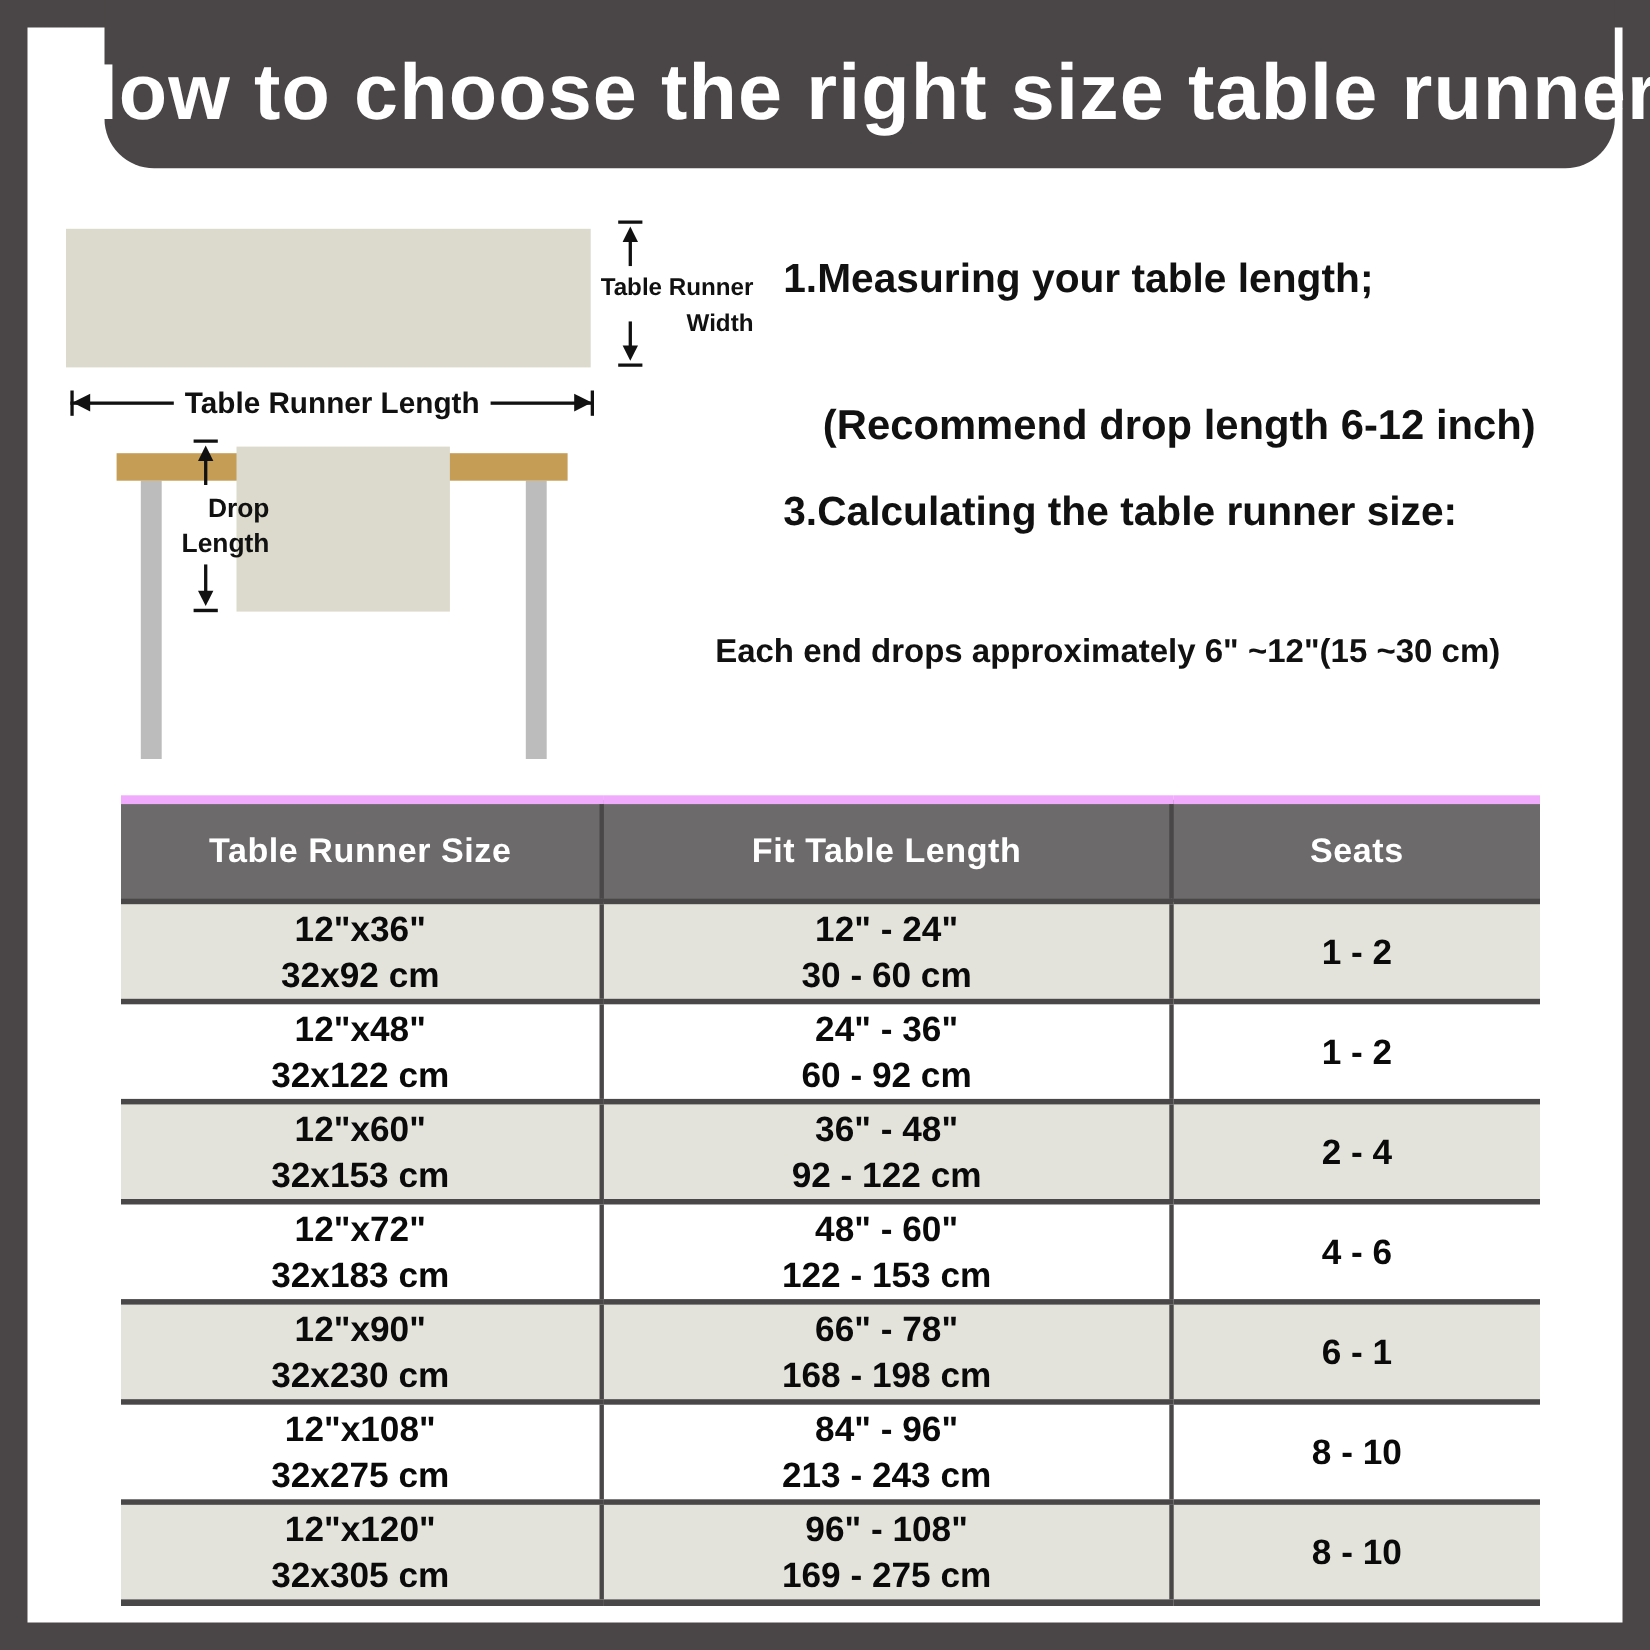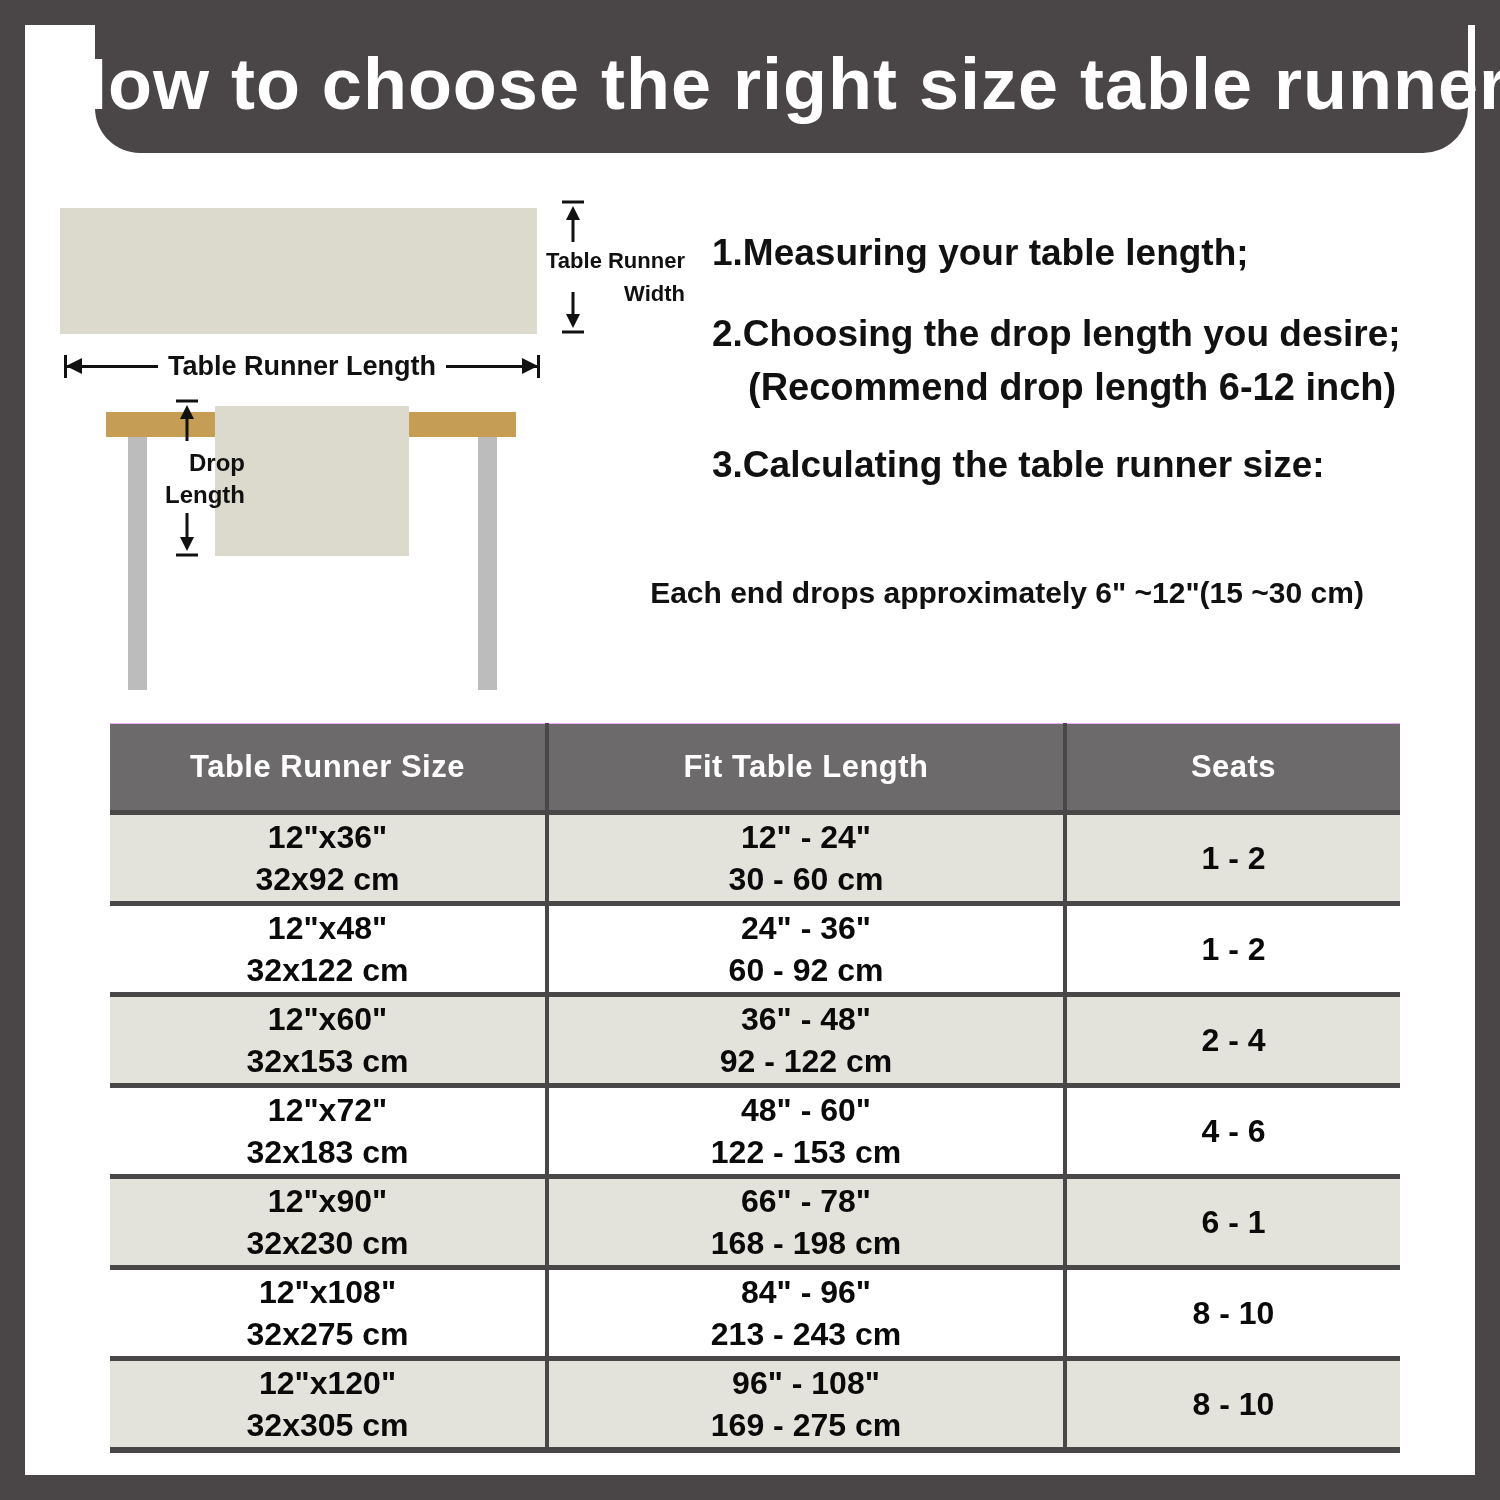--- a/index.html
+++ b/index.html
@@ -78,21 +78,21 @@
     position:absolute;left:110px;top:723px;width:1290px;
     border-collapse:collapse;table-layout:fixed;
     font-size:32px;
   }
   .size-table col.c1{width:437px;}
   .size-table col.c2{width:518px;}
   .size-table col.c3{width:335px;}
   .size-table th{
     height:84px;background:#6d6a6b;color:#ffffff;
     font-size:31px;letter-spacing:0.5px;
-    border-top:1px solid #f0abfc;border-bottom:5px solid #4a4748;
+    border-top:8px solid #f0abfc;border-bottom:5px solid #4a4748;
   }
   .size-table td{
     height:83px;text-align:center;vertical-align:middle;
     border-bottom:5px solid #4a4748;color:#0a0a0a;
   }
   .size-table tr:last-child td{border-bottom:6px solid #4a4748;}
   .size-table th + th, .size-table td + td{border-left:4px solid #4a4748;}
   .size-table tr.beige td{background:#e4e3db;}
   .size-table tr.white td{background:#ffffff;}
   .cell-line{line-height:42px;}
@@ -144,21 +144,20 @@
     <line x1="15" y1="0" x2="15" y2="30" stroke="#111" stroke-width="3"></line>
     <polygon points="15,38 8,24 22,24" fill="#111"></polygon>
     <line x1="4" y1="42" x2="26" y2="42" stroke="#111" stroke-width="3"></line>
   </svg>
   <div class="drop-label">
     <div>Drop</div>
     <div>Length</div>
   </div>
 
   <p class="step s1">1.Measuring your table length;</p>
-  <p class="step s2">2.Choosing the drop length you desire;</p>
   <p class="step-note">(Recommend drop length 6-12 inch)</p>
   <p class="step s3">3.Calculating the table runner size:</p>
 
   <div class="formula-wrap">
     <p class="formula-note">Each end drops approximately 6" ~12"(15 ~30 cm)</p>
   </div>
 
   <table class="size-table">
     <colgroup>
         <col class="c1">

